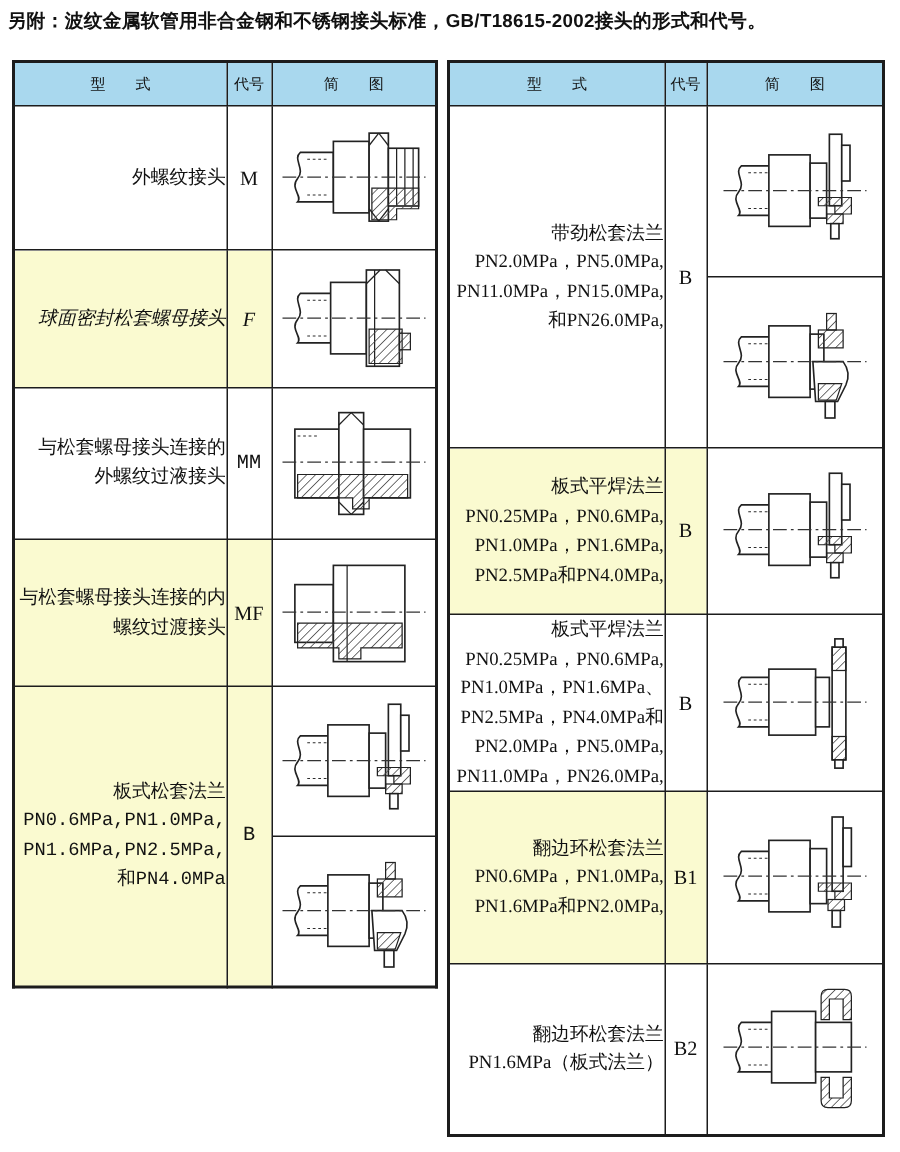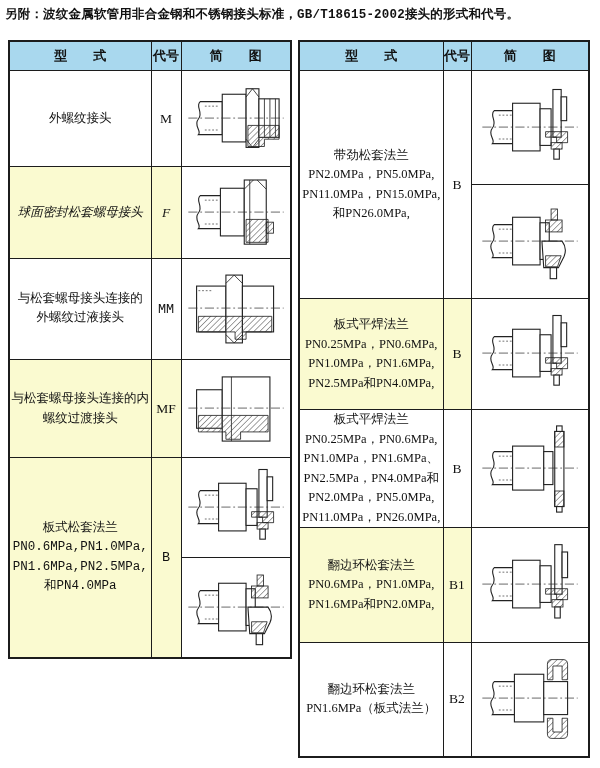--- a/index.html
+++ b/index.html
@@ -10,21 +10,21 @@
   }
   html,body{margin:0;padding:0;}
   body{
     width:600px;height:768px;position:relative;
     background:var(--page-bg);
     font-family:"Liberation Serif","DejaVu Serif",serif;
     color:#111;
   }
   .title{
     position:absolute;left:5px;top:6px;width:592px;
-    font-family:Liberation Mono, monospace;
+    font-family:Liberation Sans, sans-serif;
     font-weight:700;font-size:12.5px;letter-spacing:0.2px;
     white-space:nowrap;
   }
   .tables{
     position:absolute;left:8px;top:40px;
     display:flex;gap:6px;align-items:flex-start;
   }
   table.jt{
     border-collapse:collapse;table-layout:fixed;
     border:2px solid var(--border);
@@ -37,26 +37,26 @@
   table.left{width:282px;}
   table.right{width:290px;}
   table.left col.c-type{width:142px;}
   table.left col.c-code{width:30px;}
   table.left col.c-diag{width:110px;}
   table.right col.c-type{width:144px;}
   table.right col.c-code{width:28px;}
   table.right col.c-diag{width:118px;}
   th{
     background:var(--header-bg);
-    font-weight:700;font-size:13px;height:28px;
+    font-weight:400;font-size:10px;height:28px;
   }
   td.type{
     font-size:12.5px;line-height:19.5px;
     padding:4px 4px 4px 8px;
-    vertical-align:middle;text-align:center;
+    vertical-align:middle;text-align:right;
     white-space:pre-line;
     margin-top:30px;
   }
   td.code{
     text-align:center;vertical-align:middle;
     font-size:13.5px;
   }
   tr.hl td.type, tr.hl td.code{background:var(--highlight-bg);}
   td.diag{vertical-align:middle;background:#fff;}
   .d{display:flex;align-items:center;justify-content:center;}

